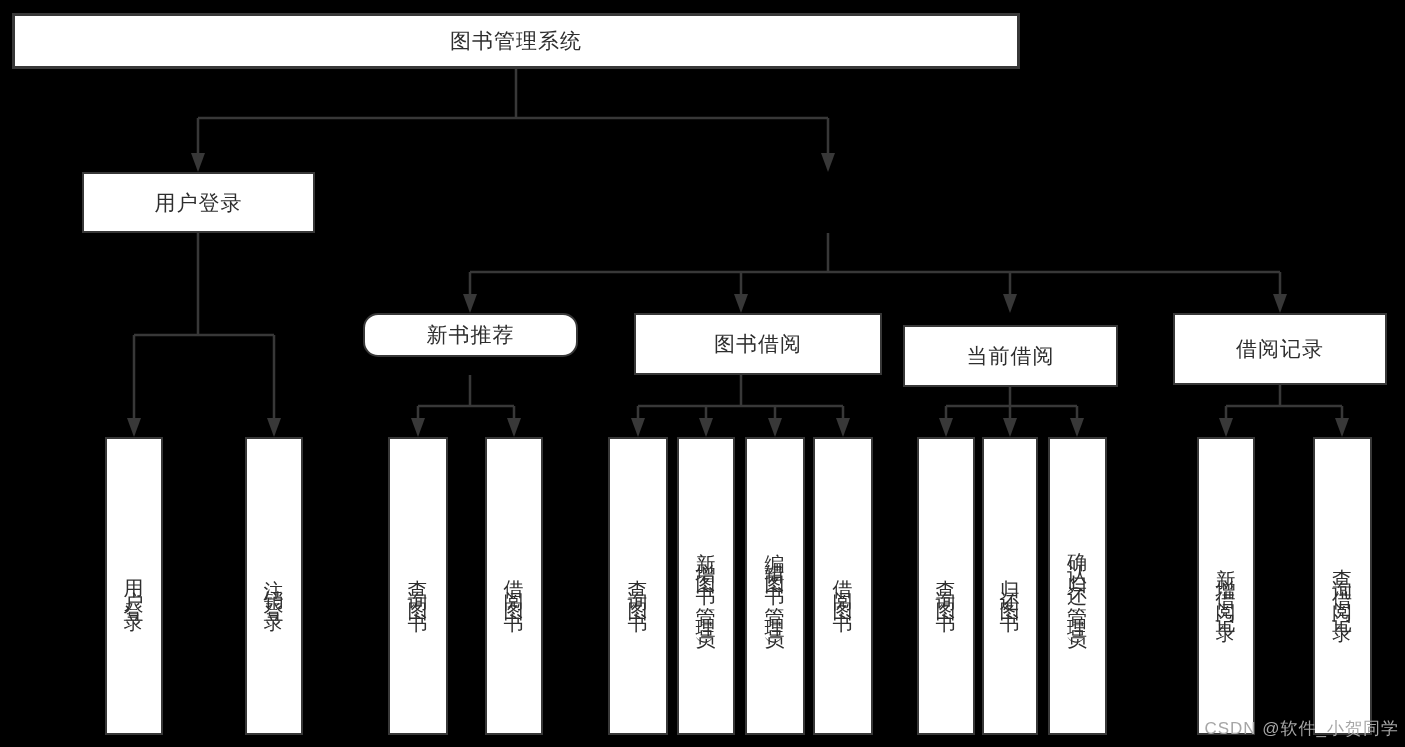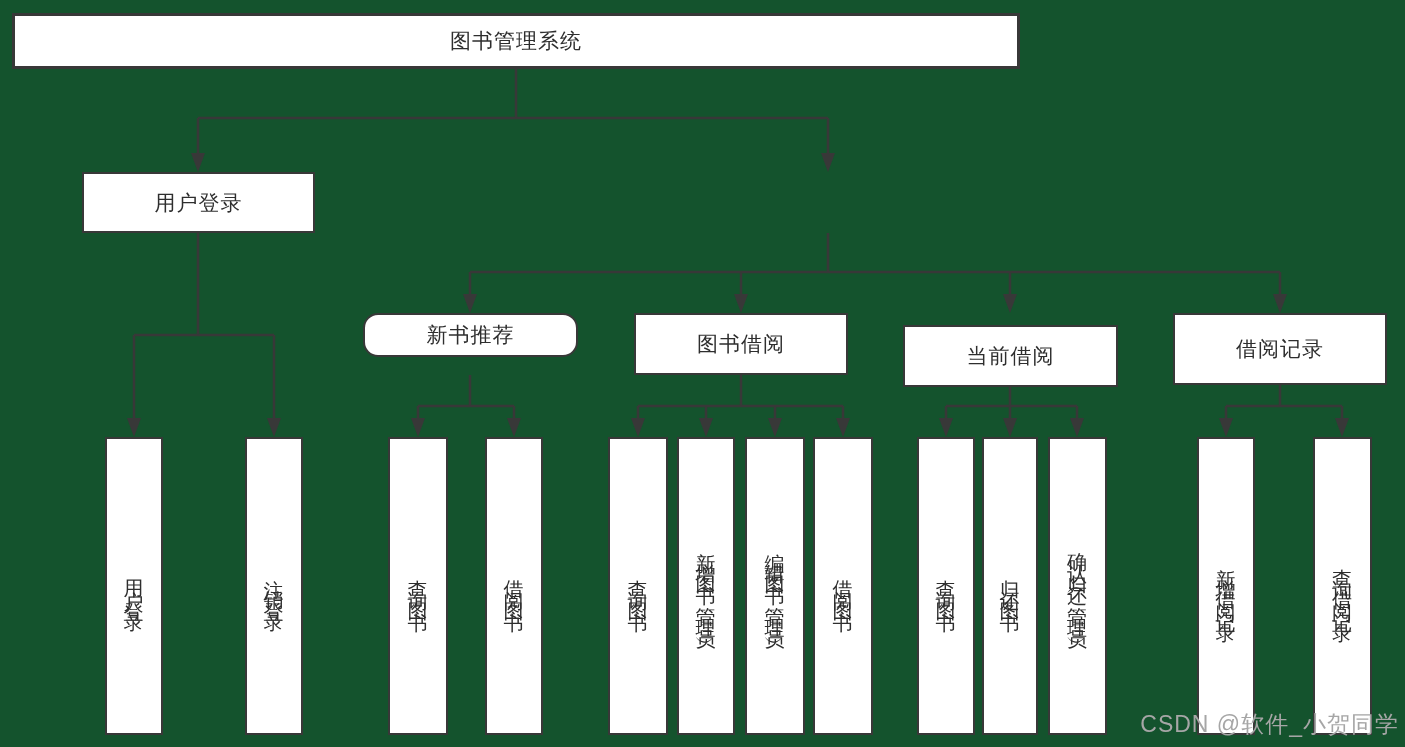--- a/index.html
+++ b/index.html
@@ -1,49 +1,49 @@
 <!DOCTYPE html>
 <html><head>
 <meta charset="utf-8">
 <style>
   html,body{margin:0;padding:0;background:#ffffff;}
   .canvas{
-    position:relative;width:1405px;height:747px;background:#14532d;
+    position:relative;width:1405px;height:747px;background:#000000;
     font-family:"Liberation Sans","DejaVu Sans",sans-serif;overflow:hidden;
   }
   .wires{position:absolute;left:0;top:0;width:1405px;height:747px;}
   .node{
     position:absolute;box-sizing:border-box;background:#ffffff;
     border:2.5px solid #383838;color:#2e2e2e;
     display:flex;align-items:center;justify-content:center;
   }
   .hnode{font-size:21px;letter-spacing:1px;}
   .n-root{left:12px;top:13px;width:1008px;height:56px;border-width:3px;}
   .n-login{left:82px;top:172px;width:233px;height:61px;}
   .n-mgmt{left:710px;top:172px;width:237px;height:61px;}
   .n-new{left:363px;top:313px;width:215px;height:44px;border-radius:15px;}
-  .n-borrow{left:634px;top:313px;width:214px;height:62px;}
+  .n-borrow{left:634px;top:313px;width:248px;height:62px;}
   .n-current{left:903px;top:325px;width:215px;height:62px;}
   .n-record{left:1173px;top:313px;width:214px;height:72px;}
   .leaf{top:437px;height:298px;}
   .leaf span{
     writing-mode:vertical-rl;text-orientation:mixed;
     font-size:20px;line-height:1;letter-spacing:11px;
     color:#2e2e2e;white-space:nowrap;
   }
   .l0{left:105px;width:58px}  .l1{left:245px;width:58px}
   .l2{left:388px;width:60px}  .l3{left:485px;width:58px}
   .l4{left:608px;width:60px}  .l5{left:677px;width:58px}
   .l6{left:745px;width:60px}  .l7{left:813px;width:60px}
   .l8{left:917px;width:58px}  .l9{left:982px;width:56px}
   .l10{left:1048px;width:59px}.l11{left:1197px;width:58px}
   .l12{left:1313px;width:59px}
   .watermark{
     position:absolute;right:6px;bottom:7px;
-    font-size:23px;color:#a6a6a6;letter-spacing:1px;z-index:5;
+    font-size:17px;color:#a6a6a6;letter-spacing:1px;z-index:5;
   }
 </style>
 </head>
 <body>
 
 <div class="canvas">
 
   <svg class="wires" viewBox="0 0 1405 747" xmlns="http://www.w3.org/2000/svg">
     <path fill="none" stroke="#383838" stroke-width="2.5" d="
       M516 69 V118 M198 118 H828 M198 118 V155 M828 118 V155

